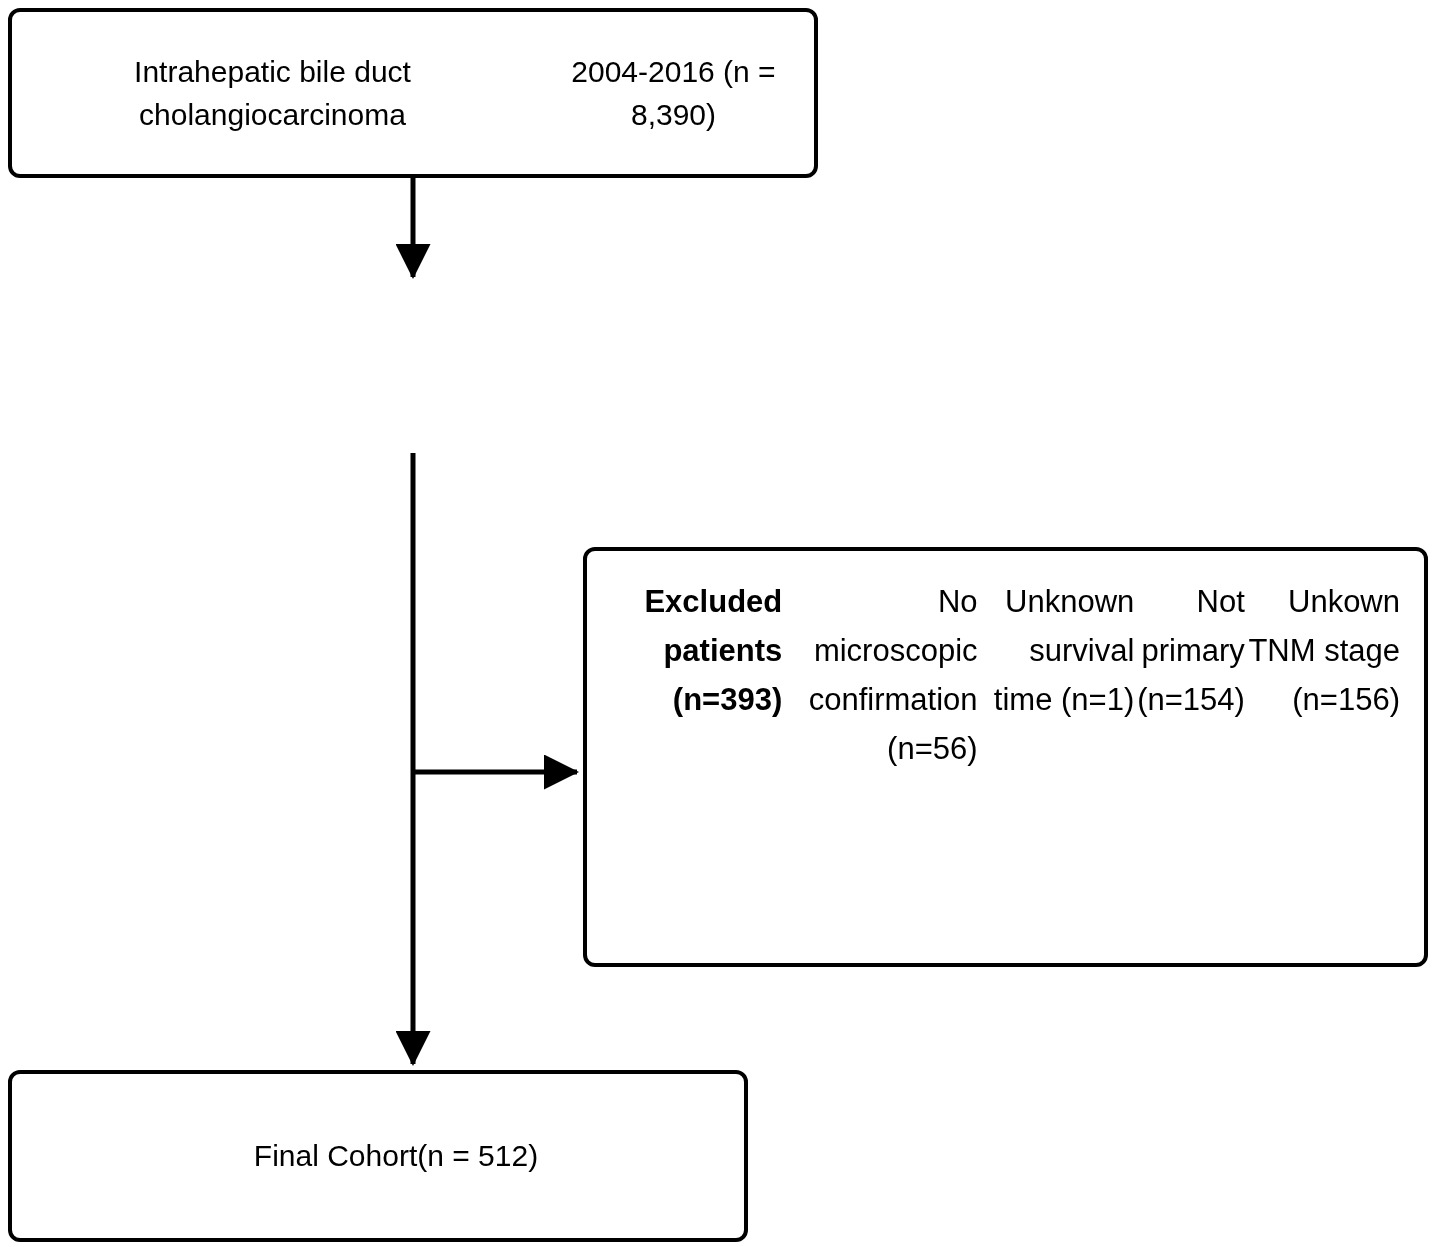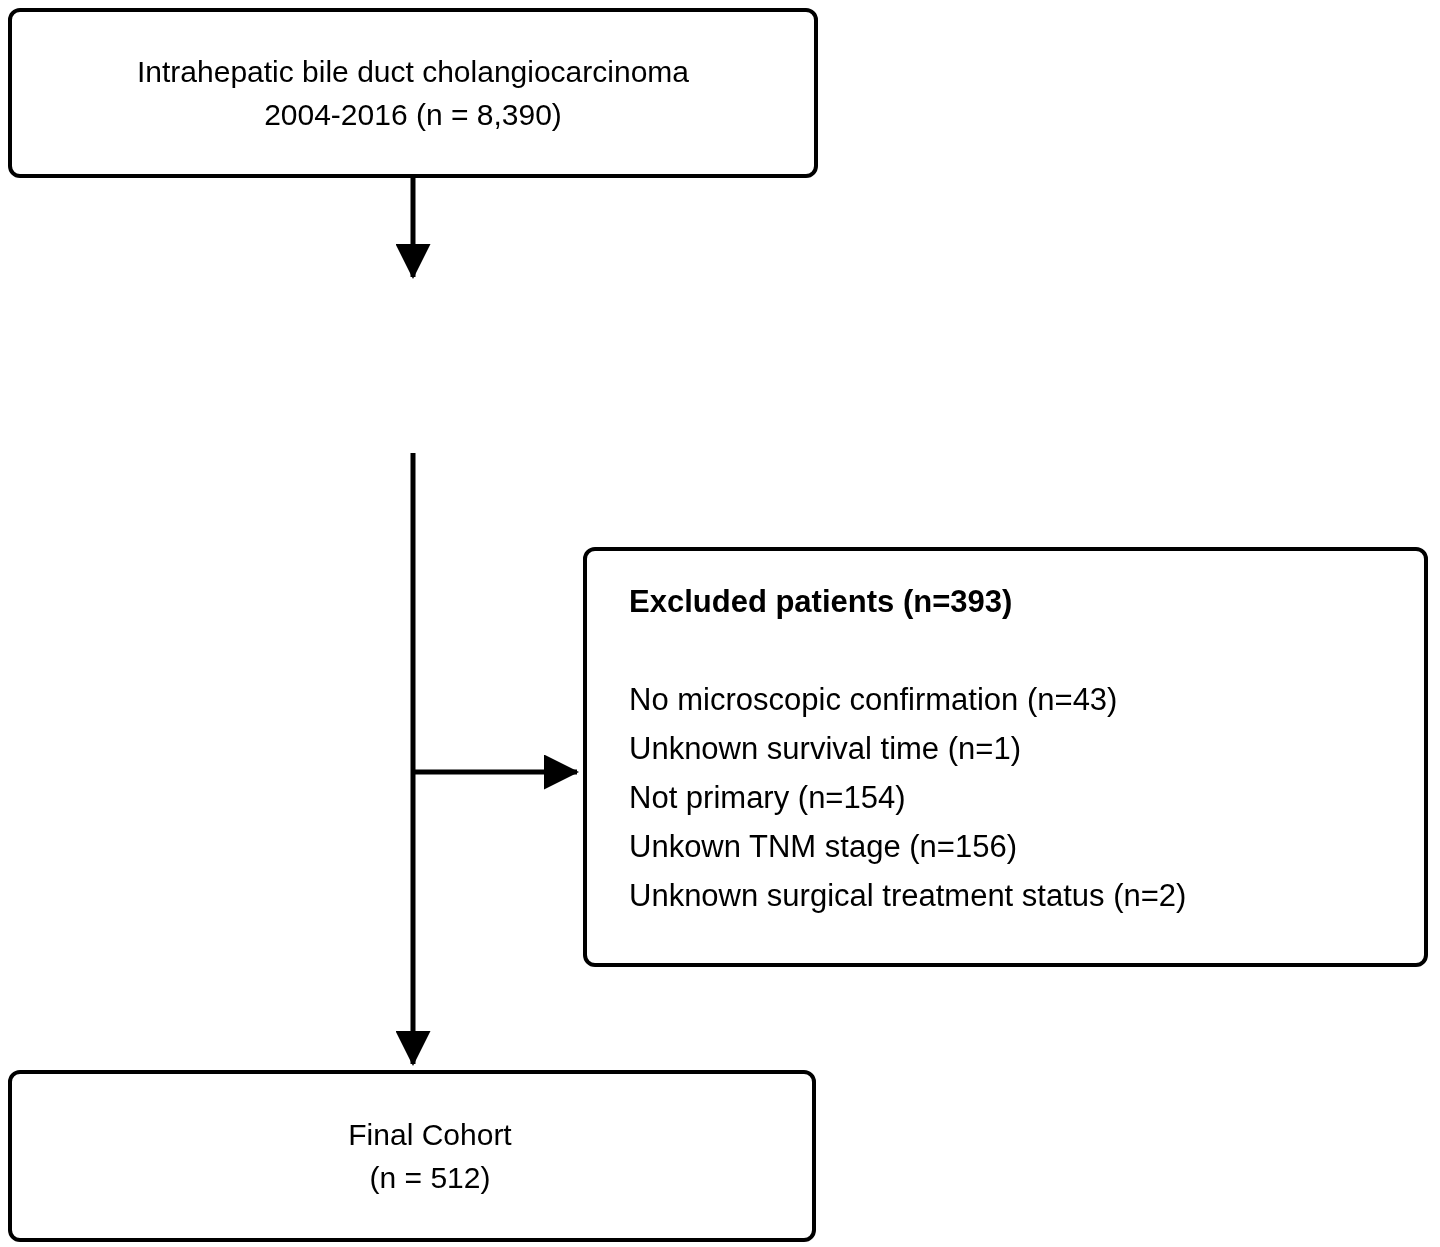--- a/index.html
+++ b/index.html
@@ -27,21 +27,21 @@
     height: 1247px;
     pointer-events: none;
   }
 
   .flow-box {
     position: absolute;
     background: #ffffff;
     border: 4px solid #000000;
     border-radius: 12px;
     display: flex;
-    flex-direction: column;
+    flex-direction: row;
     align-items: center;
     justify-content: center;
     text-align: center;
     font-size: 30px;
     line-height: 1.45;
   }
 
   .box-top {
     left: 8px;
     top: 8px;
@@ -70,21 +70,21 @@
   }
 
   .box-excluded .excl-title {
     font-weight: bold;
     margin-bottom: 49px;
   }
 
   .box-final {
     left: 8px;
     top: 1070px;
-    width: 808px;
+    width: 740px;
     height: 172px;
     padding-left: 36px;
   }
 </style>
 </head>
 <body>
 
 <div class="canvas">
 
   <svg class="connectors" width="1440" height="1247" viewBox="0 0 1440 1247" aria-hidden="true">
@@ -102,25 +102,24 @@
   </svg>
 
   <div class="flow-box box-top">
     <div>Intrahepatic bile duct cholangiocarcinoma</div>
     <div>2004-2016 (n = 8,390)</div>
   </div>
 
 
   <div class="flow-box box-excluded">
     <div class="excl-title">Excluded patients (n=393)</div>
-    <div>No microscopic confirmation (n=43)</div>
+    <div>No microscopic confirmation (n=56)</div>
     <div>Unknown survival time (n=1)</div>
     <div>Not primary (n=154)</div>
     <div>Unkown TNM stage (n=156)</div>
-    <div>Unknown surgical treatment status (n=2)</div>
   </div>
 
   <div class="flow-box box-final">
     <div>Final Cohort</div>
     <div>(n = 512)</div>
   </div>
 
 </div>
 
 </body></html>

